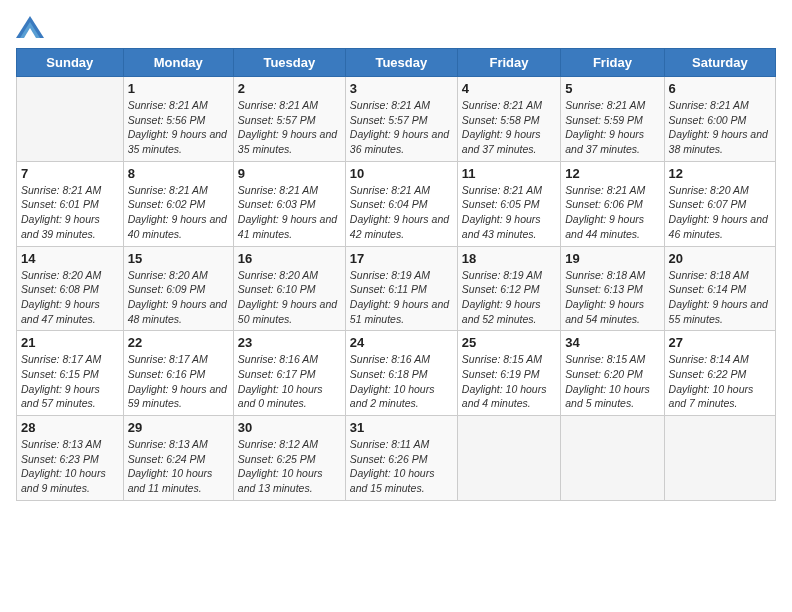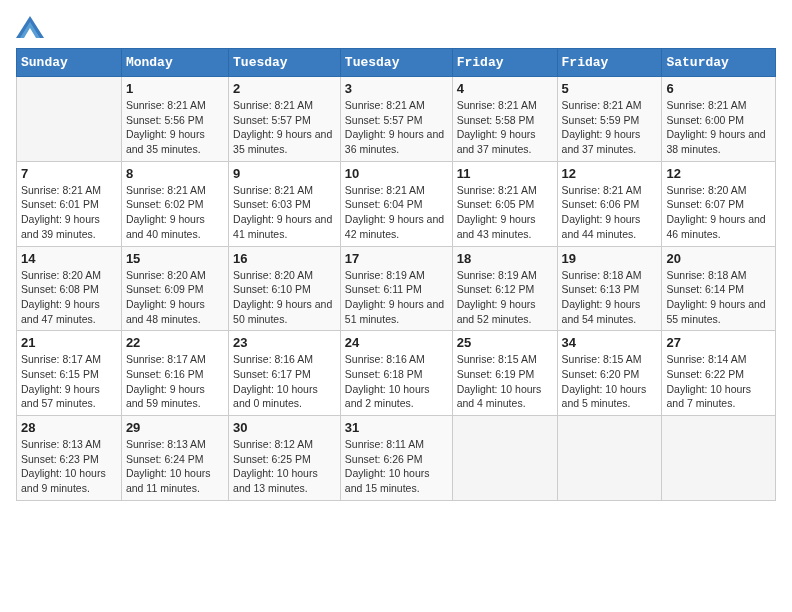--- a/index.html
+++ b/index.html
@@ -50,25 +50,24 @@
     }
     table {
       width: 100%;
       border-collapse: collapse;
       font-size: 11px;
     }
     thead tr th {
       background-color: #3a7abf;
       color: #fff;
       padding: 6px 4px;
-      text-align: left;
+      text-align: center;
       font-size: 13px;
       font-weight: bold;
       border: 1px solid #2d6aab;
-      font-family: Liberation Mono, monospace;
     }
     tbody tr td {
       border: 1px solid #ccc;
       vertical-align: top;
       padding: 4px;
       min-height: 70px;
       background: #fff;
     }
     tbody tr:nth-child(odd) td {
       background: #f9f9f9;
@@ -77,20 +76,21 @@
       font-weight: bold;
       font-size: 13px;
       display: block;
       margin-bottom: 2px;
       color: #222;
     }
     .day-info {
       color: #333;
       font-size: 10.5px;
       line-height: 1.4;
+      font-style: italic;
     }
     td.empty {
       background: #f5f5f5 !important;
     }
   </style>
 </head>
 <body>
 
 <div class="header-area">
   <div class="logo">

